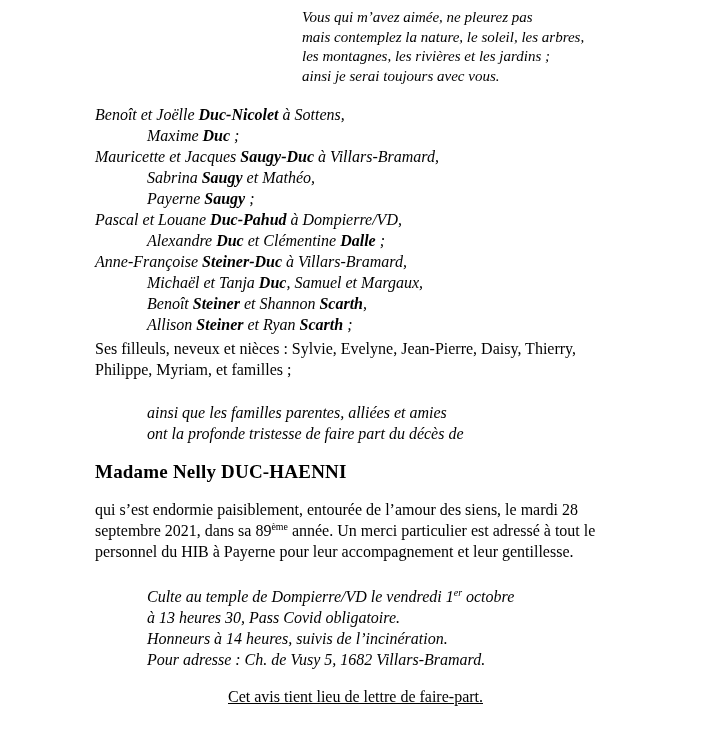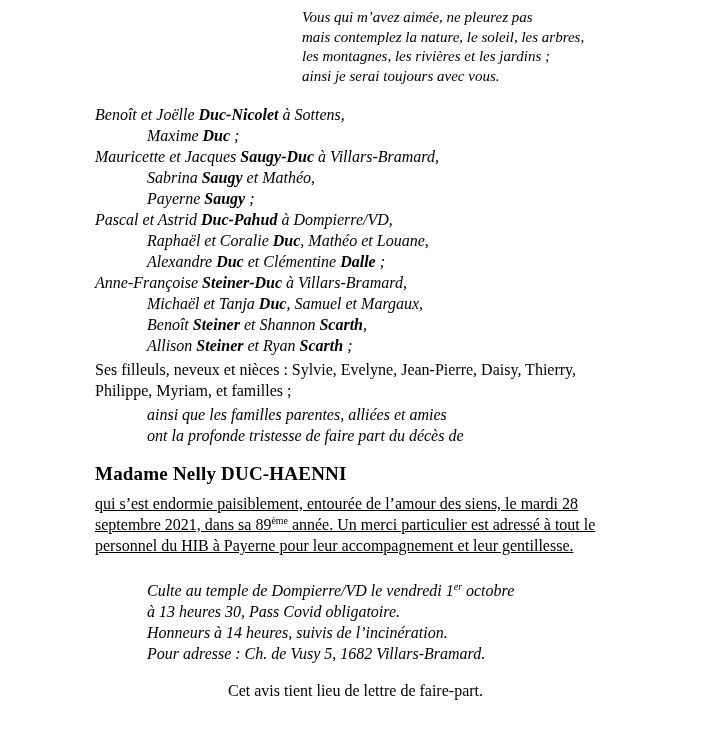--- a/index.html
+++ b/index.html
@@ -38,42 +38,42 @@
   .b { font-weight: bold; }
   sup {
     font-size: 62%;
     line-height: 0;
     vertical-align: super;
   }
   .para {
     margin: 3px 0 0 0;
   }
   .announcement {
-    margin-top: 3px;
+    margin-top: 22px;
     padding-left: 52px;
   }
   .title {
     margin: 15px 0 0 0;
     font-size: 19px;
     line-height: 26px;
     font-weight: bold;
     text-align: left;
     letter-spacing: 0.2px;
   }
   .death-para {
-    margin-top: 6px;
-    text-decoration: underline;
+    margin-top: 14px;
   }
   .ceremony {
     margin-top: 24px;
     padding-left: 52px;
   }
   .closing {
     margin: 16px 0 8px 0;
     padding-left: 133px;
+    text-decoration: underline;
   }
 </style>
 </head>
 <body>
 
 <div class="page">
 
   <div class="epigraph">
       <div class="line"><span>Vous qui m’avez aimée, ne pleurez pas</span></div>
       <div class="line"><span>mais contemplez la nature, le soleil, les arbres,</span></div>
@@ -82,22 +82,21 @@
     </div>
 
   <div class="content">
 
     <div class="family-list">
         <div class="line"><span>Benoît et Joëlle </span><span class="b">Duc-Nicolet</span><span> à Sottens,</span></div>
         <div class="line ind1"><span>Maxime </span><span class="b">Duc</span><span> ;</span></div>
         <div class="line"><span>Mauricette et Jacques </span><span class="b">Saugy-Duc</span><span> à Villars-Bramard,</span></div>
         <div class="line ind1"><span>Sabrina </span><span class="b">Saugy</span><span> et Mathéo,</span></div>
         <div class="line ind1"><span>Payerne </span><span class="b">Saugy</span><span> ;</span></div>
-        <div class="line"><span>Pascal et Astrid </span><span class="b">Duc-Pahud</span><span> à Dompierre/VD,</span></div>
-        <div class="line ind1"><span>Raphaël et Coralie </span><span class="b">Duc</span><span>, Mathéo et Louane,</span></div>
+        <div class="line"><span>Pascal et Louane </span><span class="b">Duc-Pahud</span><span> à Dompierre/VD,</span></div>
         <div class="line ind1"><span>Alexandre </span><span class="b">Duc</span><span> et Clémentine </span><span class="b">Dalle</span><span> ;</span></div>
         <div class="line"><span>Anne-Françoise </span><span class="b">Steiner-Duc</span><span> à Villars-Bramard,</span></div>
         <div class="line ind1"><span>Michaël et Tanja </span><span class="b">Duc</span><span>, Samuel et Margaux,</span></div>
         <div class="line ind1"><span>Benoît </span><span class="b">Steiner</span><span> et Shannon </span><span class="b">Scarth</span><span>,</span></div>
         <div class="line ind1"><span>Allison </span><span class="b">Steiner</span><span> et Ryan </span><span class="b">Scarth</span><span> ;</span></div>
       </div>
 
     <p class="para">Ses filleuls, neveux et nièces : Sylvie, Evelyne, Jean-Pierre, Daisy, Thierry, Philippe, Myriam, et familles ;</p>
 
     <div class="announcement">

